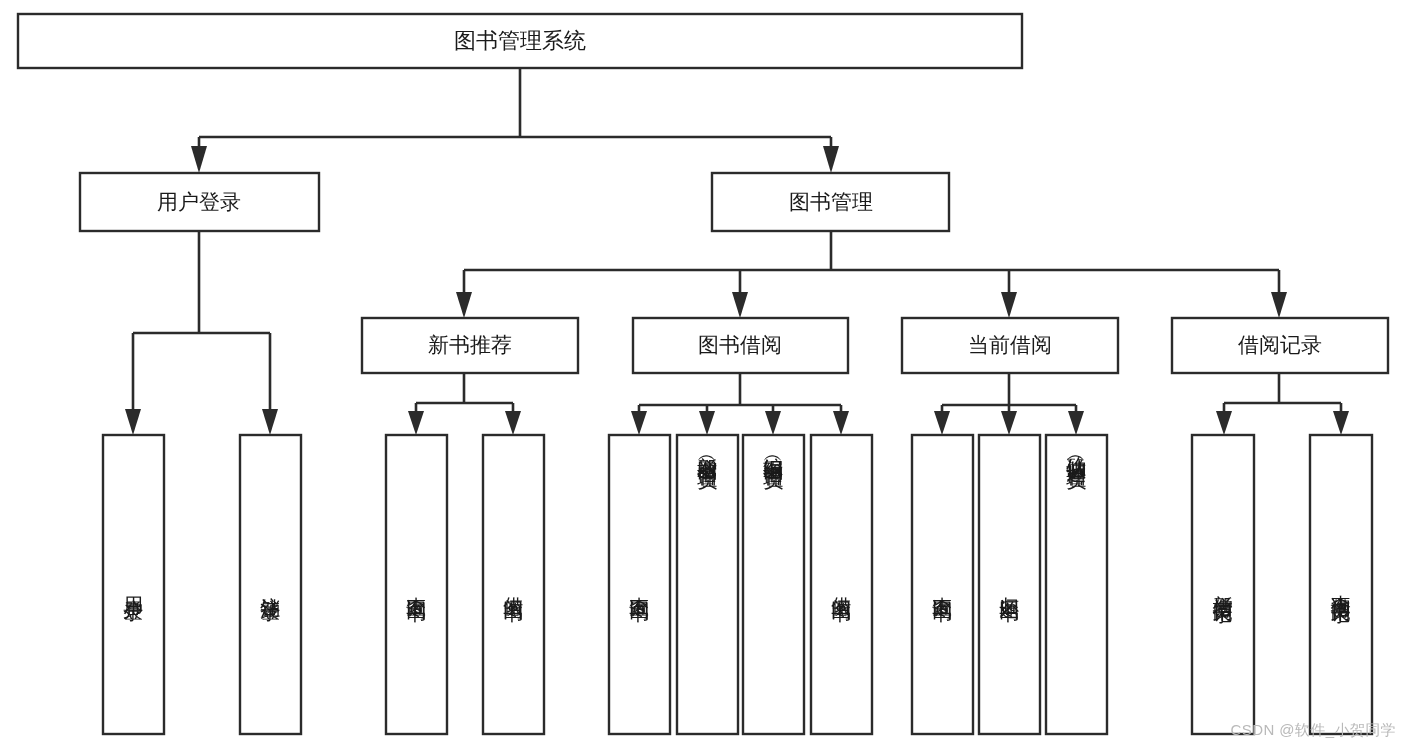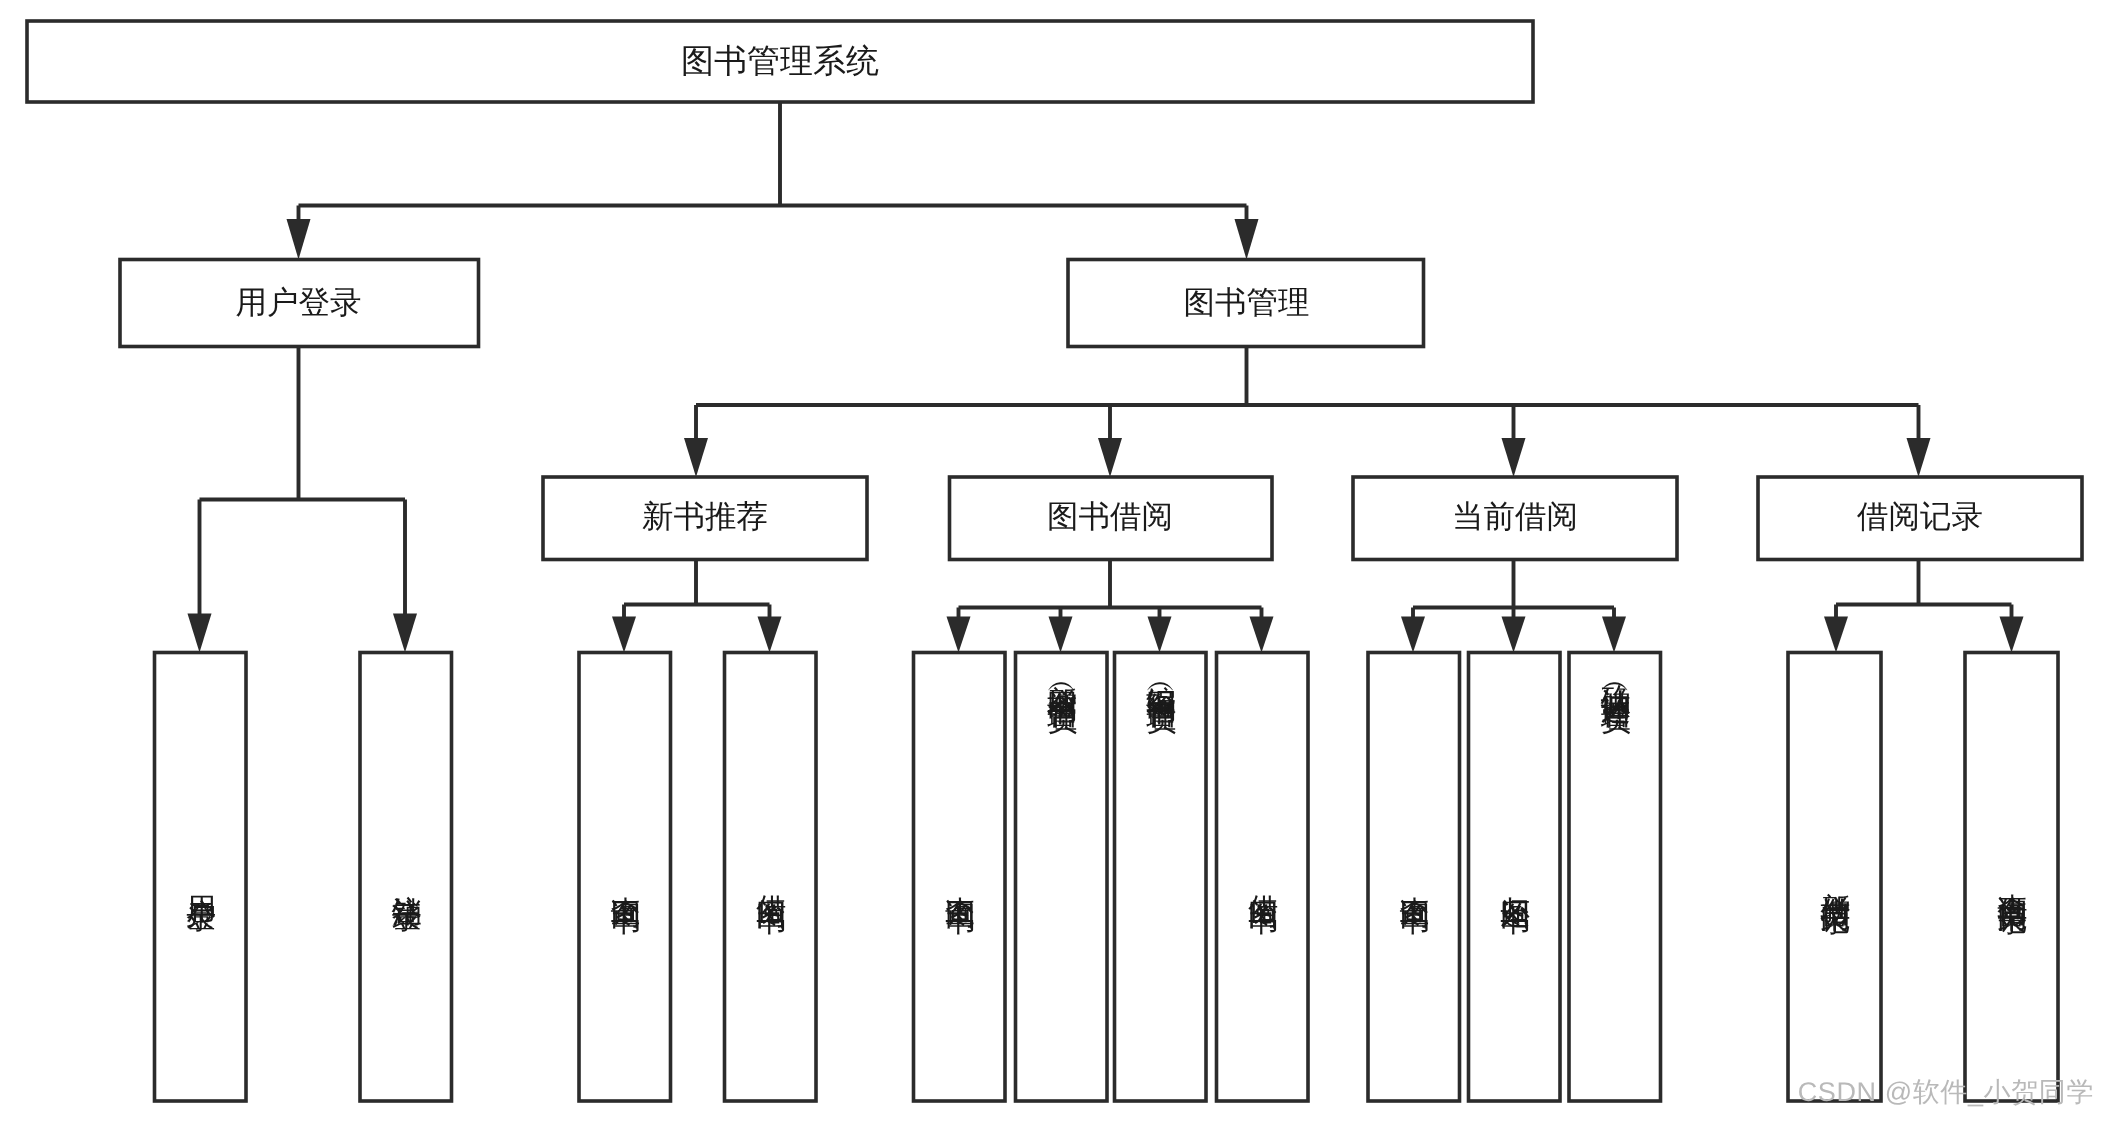--- a/index.html
+++ b/index.html
@@ -72,21 +72,21 @@
     letter-spacing: 2px;
     color: #1a1a1a;
     white-space: nowrap;
     text-align: center;
   }
   .watermark {
     position: absolute;
     right: 9px;
     bottom: 7px;
     font-family: "Liberation Sans", "DejaVu Sans", sans-serif;
-    font-size: 18px;
+    font-size: 15px;
     color: #b9b9b9;
     white-space: nowrap;
     letter-spacing: 0.4px;
   }
 </style>
 </head>
 <body>
 
 <div id="diagram-root">
 

